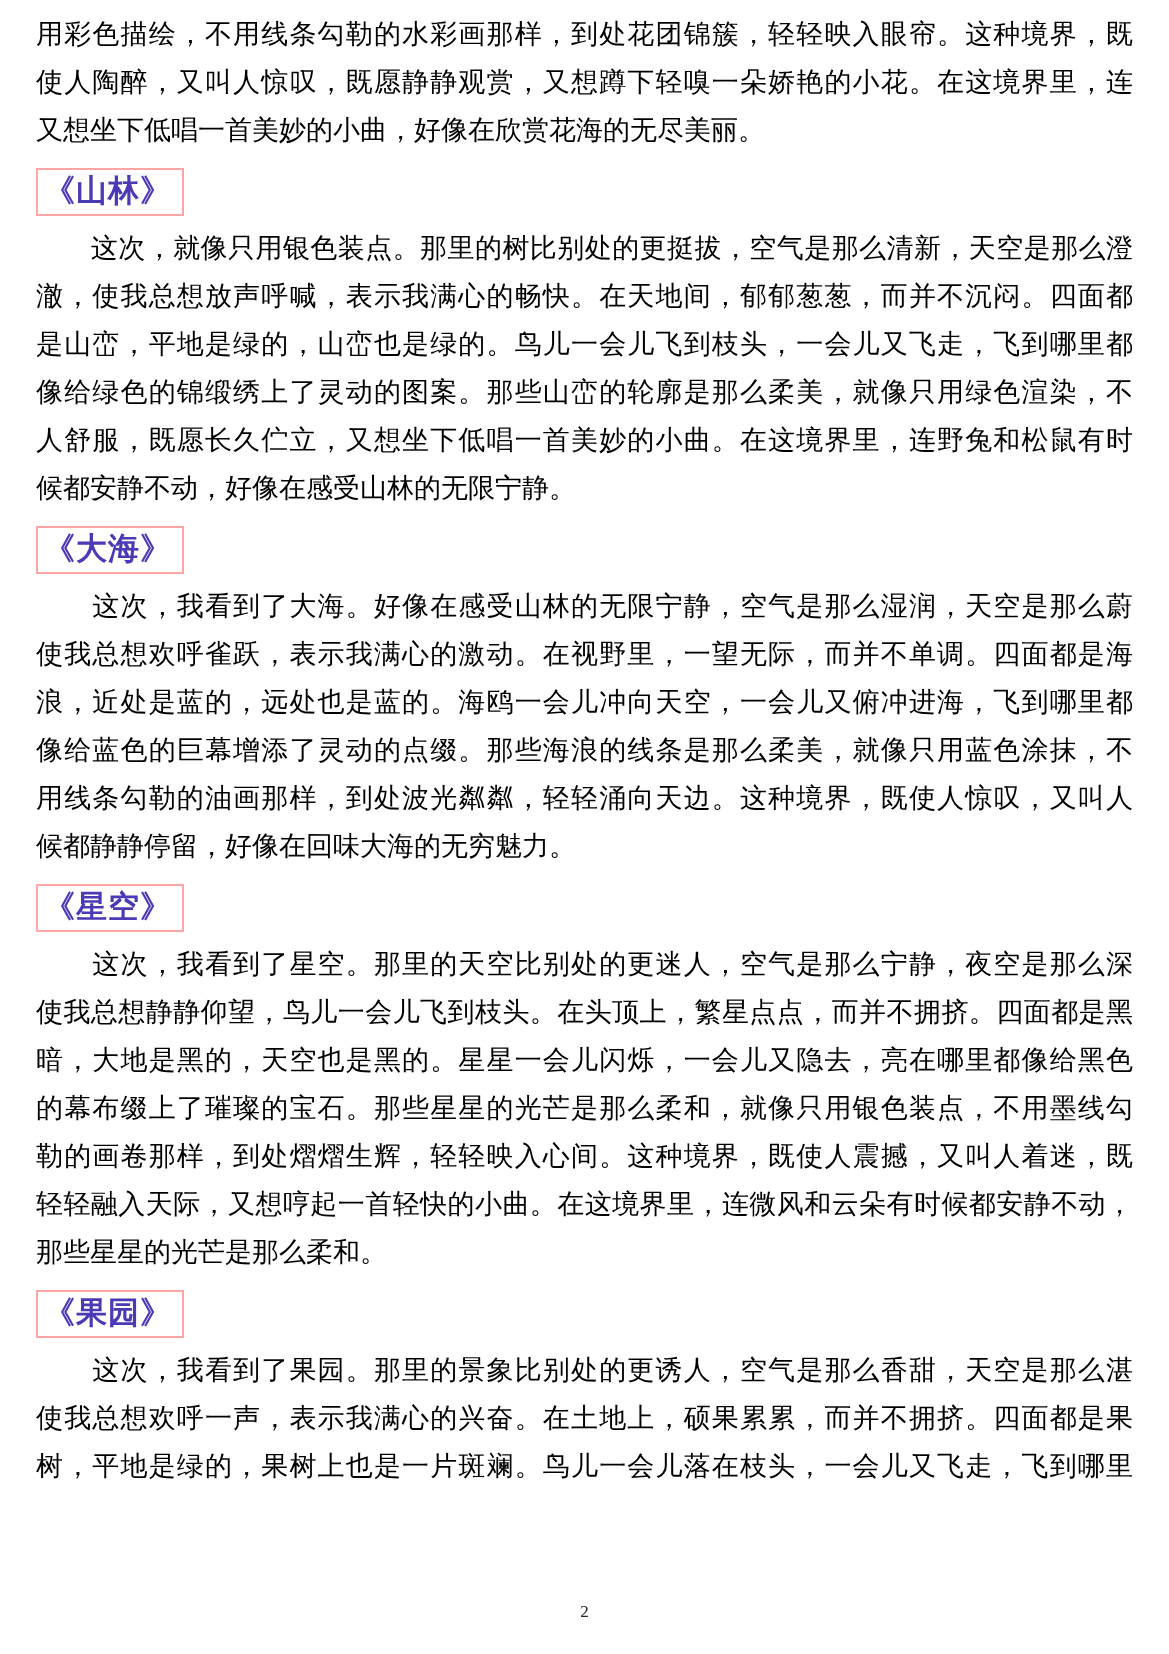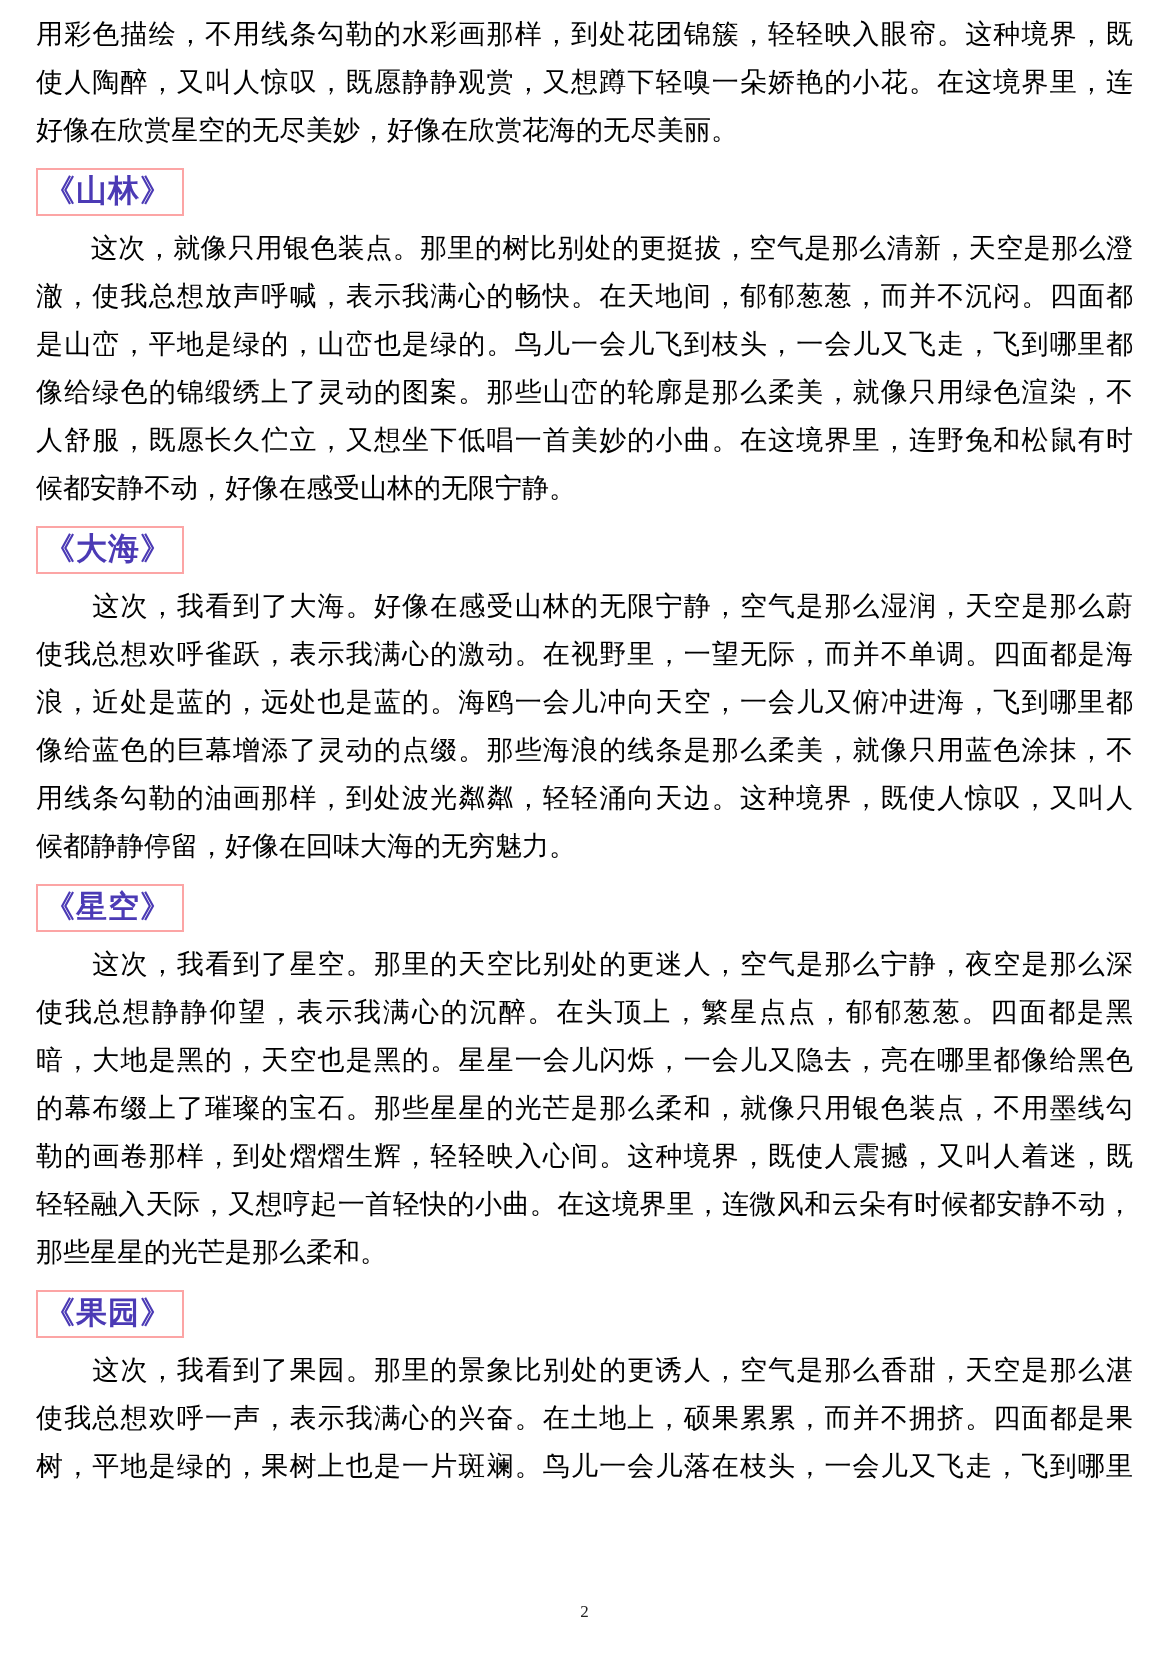--- a/index.html
+++ b/index.html
@@ -54,21 +54,21 @@
   }
 </style>
 </head>
 <body>
 
 <div class="page">
 
   <div>
     <div class="line">用彩色描绘，不用线条勾勒的水彩画那样，到处花团锦簇，轻轻映入眼帘。这种境界，既</div>
     <div class="line">使人陶醉，又叫人惊叹，既愿静静观赏，又想蹲下轻嗅一朵娇艳的小花。在这境界里，连</div>
-    <div class="line end">好像在欣赏星空的无尽美妙，好像在欣赏花海的无尽美丽。</div>
+    <div class="line end">又想坐下低唱一首美妙的小曲，好像在欣赏花海的无尽美丽。</div>
   </div>
 
   <div class="sec-header">
     <span class="sec-box">《山林》</span>
   </div>
   <div>
     <div class="line">　　这次，就像只用银色装点。那里的树比别处的更挺拔，空气是那么清新，天空是那么澄</div>
     <div class="line">澈，使我总想放声呼喊，表示我满心的畅快。在天地间，郁郁葱葱，而并不沉闷。四面都</div>
     <div class="line">是山峦，平地是绿的，山峦也是绿的。鸟儿一会儿飞到枝头，一会儿又飞走，飞到哪里都</div>
     <div class="line">像给绿色的锦缎绣上了灵动的图案。那些山峦的轮廓是那么柔美，就像只用绿色渲染，不</div>
@@ -86,21 +86,21 @@
     <div class="line">像给蓝色的巨幕增添了灵动的点缀。那些海浪的线条是那么柔美，就像只用蓝色涂抹，不</div>
     <div class="line">用线条勾勒的油画那样，到处波光粼粼，轻轻涌向天边。这种境界，既使人惊叹，又叫人</div>
     <div class="line end">候都静静停留，好像在回味大海的无穷魅力。</div>
   </div>
 
   <div class="sec-header">
     <span class="sec-box">《星空》</span>
   </div>
   <div>
     <div class="line">　　这次，我看到了星空。那里的天空比别处的更迷人，空气是那么宁静，夜空是那么深邃，</div>
-    <div class="line">使我总想静静仰望，表示我满心的沉醉。在头顶上，繁星点点，郁郁葱葱。四面都是黑</div>
+    <div class="line">使我总想静静仰望，鸟儿一会儿飞到枝头。在头顶上，繁星点点，而并不拥挤。四面都是黑</div>
     <div class="line">暗，大地是黑的，天空也是黑的。星星一会儿闪烁，一会儿又隐去，亮在哪里都像给黑色</div>
     <div class="line">的幕布缀上了璀璨的宝石。那些星星的光芒是那么柔和，就像只用银色装点，不用墨线勾</div>
     <div class="line">勒的画卷那样，到处熠熠生辉，轻轻映入心间。这种境界，既使人震撼，又叫人着迷，既</div>
     <div class="line">轻轻融入天际，又想哼起一首轻快的小曲。在这境界里，连微风和云朵有时候都安静不动，</div>
     <div class="line end">那些星星的光芒是那么柔和。</div>
   </div>
 
   <div class="sec-header">
     <span class="sec-box">《果园》</span>
   </div>

